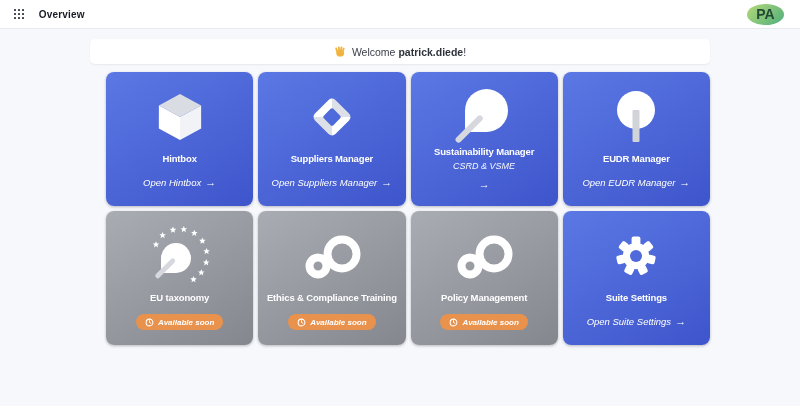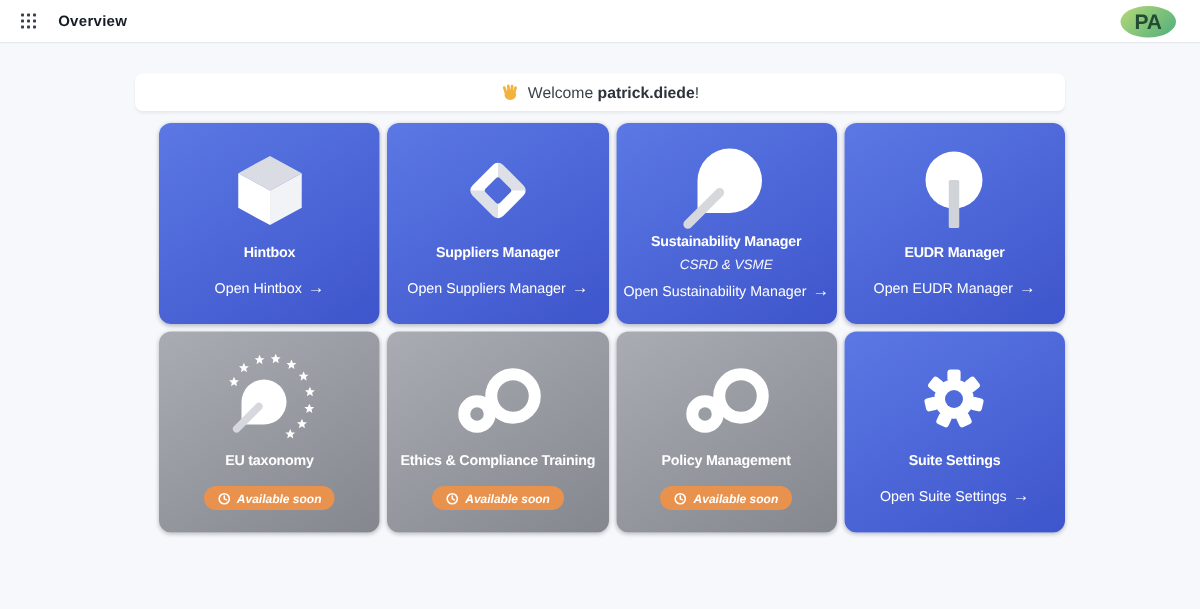--- a/index.html
+++ b/index.html
@@ -19,36 +19,36 @@
   .apps-icon{display:grid;grid-template-columns:repeat(3,2.2px);grid-template-rows:repeat(3,2.2px);
     gap:1.6px;margin-right:15px;cursor:pointer;}
   .apps-icon i{background:#3b404d;border-radius:.5px;}
   .app-title{font-size:10px;font-weight:bold;color:#161b26;letter-spacing:.2px;}
   .avatar{margin-left:auto;width:37px;height:21px;border-radius:50%;
     background:linear-gradient(135deg,var(--avatar-green-start),var(--avatar-green-end));
     display:flex;align-items:center;justify-content:center;font-size:14px;font-weight:bold;
     color:#234a32;cursor:pointer;}
 
   
-  .content{width:620px;margin:20px auto 0;text-align:right;}
+  .content{width:620px;margin:10px auto 0;text-align:right;}
   .welcome{height:25px;background:#fff;border-radius:5px;box-shadow:0 1px 2px rgba(16,24,40,.07);
     display:flex;align-items:center;justify-content:center;gap:5px;font-size:10.5px;color:#3c4049;}
   .welcome b{color:#2e323b;}
   .wave{display:flex;align-items:center;}
 
   .grid{margin-top:8px;display:grid;grid-template-columns:repeat(4,1fr);gap:5px;padding-left:16px;}
   .card{height:134px;border-radius:8px;color:#fff;display:flex;flex-direction:column;
     align-items:center;box-shadow:0 1px 3px rgba(15,23,42,.28);overflow:hidden;}
   .card.blue{background:linear-gradient(148deg,var(--card-blue-start),var(--card-blue-end));cursor:pointer;}
   .card.gray{background:linear-gradient(148deg,var(--card-gray-start),var(--card-gray-end));}
   .icon-wrap{height:72px;margin-top:9px;display:flex;align-items:center;justify-content:center;}
   .card.has-sub .icon-wrap{height:66px;margin-top:8px;}
   .card-title{font-size:9.5px;font-weight:bold;letter-spacing:-.15px;white-space:nowrap;}
   .card-sub{font-size:9px;margin-top:4px;opacity:.95;font-style:italic;}
-  .card-link{margin-top:13px;display:flex;align-items:center;gap:4px;font-size:9.5px;cursor:pointer;white-space:nowrap;}
+  .card-link{margin-top:13px;display:flex;align-items:center;gap:4px;font-size:9.5px;cursor:pointer;white-space:nowrap;font-style:italic;}
   .card.has-sub .card-link{margin-top:8px;}
   .card-link .arrow{font-size:11px;line-height:1;}
   .badge{margin-top:11px;display:flex;align-items:center;gap:4px;background:var(--badge-orange);
     border-radius:10px;padding:3.5px 9px;font-size:8px;font-weight:bold;color:#fff;font-style:italic;}
 
   
   .leaf-box{position:relative;}
   .leaf{position:absolute;background:#fff;border-radius:50% 50% 50% 0;}
   .stem{position:absolute;background:#d6d8dd;border-radius:3px;transform:rotate(-45deg);}
   .star-svg{position:absolute;left:0;top:0;}
@@ -130,21 +130,20 @@
     <div class="card blue has-sub">
       <div class="icon-wrap">
         <div class="leaf-box" style="width:56px;height:56px;">
           <div class="leaf" style="left:9px;top:4px;width:43px;height:43px;"></div>
           <div class="stem" style="left:-5px;top:41px;width:36px;height:5.5px;"></div>
         </div>
       </div>
       <div class="card-title">Sustainability Manager</div>
       <div class="card-sub">CSRD &amp; VSME</div>
       <div class="card-link">
-        <span>Open Sustainability Manager</span>
         <span class="arrow">→</span>
       </div>
     </div>
 
     <div class="card blue">
       <div class="icon-wrap">
         <svg width="56" height="58" viewBox="0 0 56 58">
           <circle cx="28" cy="22" r="19" fill="#ffffff"></circle>
           <rect x="24.5" y="22" width="7" height="32" rx="1" fill="#d0d3d8"></rect>
         </svg>

